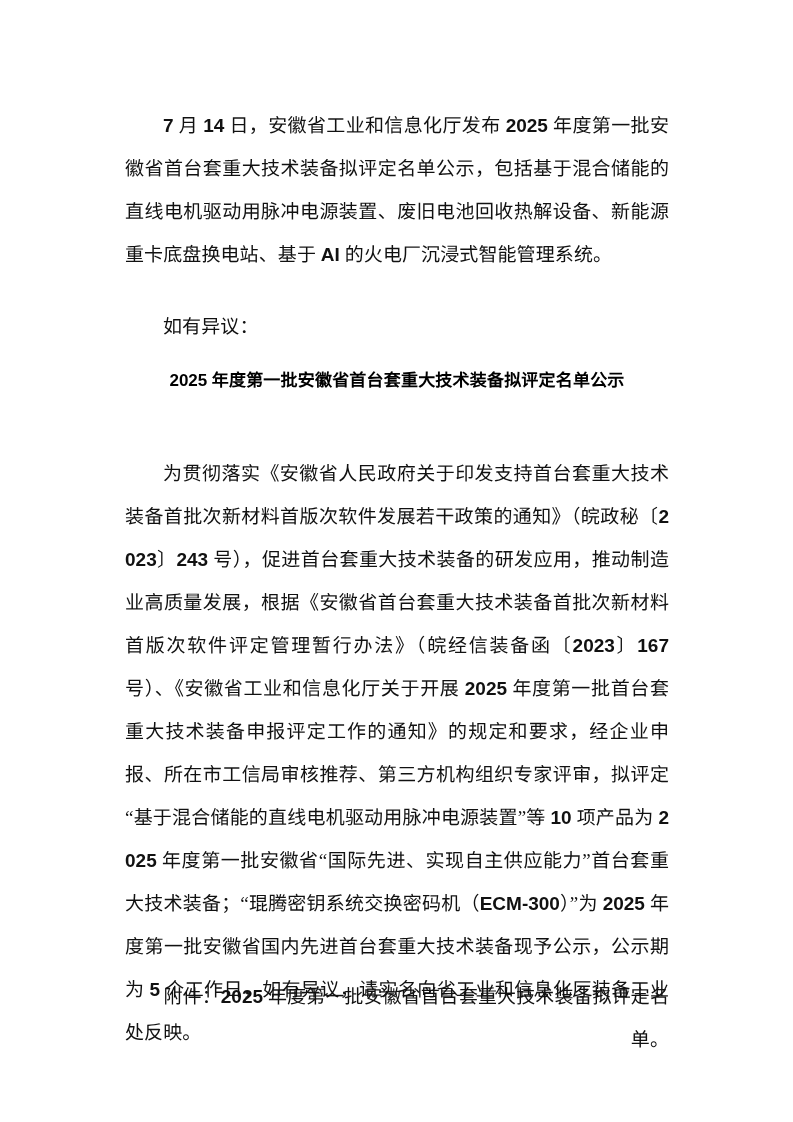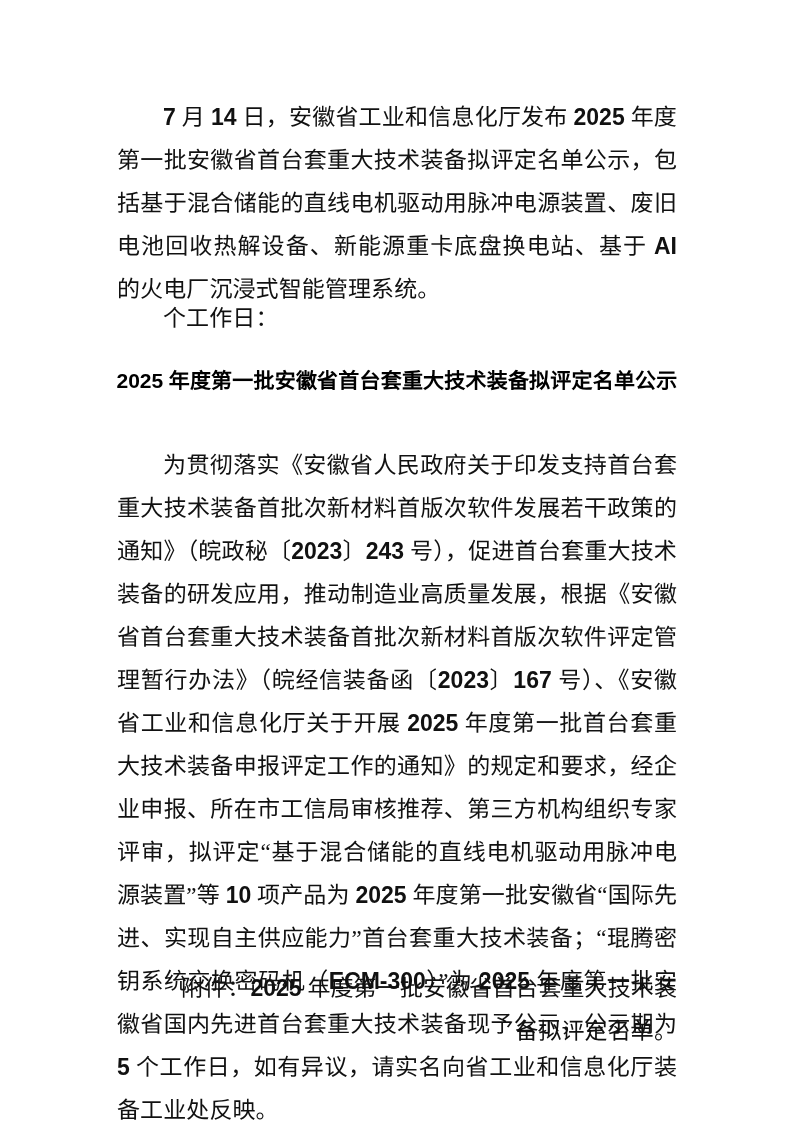--- a/index.html
+++ b/index.html
@@ -27,26 +27,26 @@
 
   .content {
     position: absolute;
     left: 113px;
     top: 0;
     width: 568px;
   }
 
   
   .para {
-    font-size: 23px;
+    font-size: 19px;
     line-height: 43px;
     text-align: justify;
     text-justify: inter-ideograph;
     text-indent: 2em;
-    margin: 4px;
+    margin: 12px;
     color: #111111;
     letter-spacing: 0.1px;
     word-break: break-all;
   }
 
   
   .lead-block {
     position: absolute;
     top: 92px;
     left: 0;
@@ -67,21 +67,21 @@
   
   .doc-title-block {
     position: absolute;
     top: 365px;
     left: -52px;
     width: 672px;
   }
   .doc-title {
     margin: 0;
     text-align: center;
-    font-size: 21px;
+    font-size: 17px;
     line-height: 32px;
     font-weight: bold;
     letter-spacing: 0.2px;
     color: #000000;
   }
 
   
   .body-block {
     position: absolute;
     top: 440px;
@@ -114,21 +114,21 @@
 <body>
 
 <div class="page">
   <div class="content">
 
     <div class="lead-block">
       <p class="para"><span class="lat">7</span> 月 <span class="lat">14</span> 日，安徽省工业和信息化厅发布 <span class="lat">2025</span> 年度第一批安徽省首台套重大技术装备拟评定名单公示，包括基于混合储能的直线电机驱动用脉冲电源装置、废旧电池回收热解设备、新能源重卡底盘换电站、基于 <span class="lat">AI</span> 的火电厂沉浸式智能管理系统。</p>
     </div>
 
     <div class="origin-block">
-      <p class="para">个工作日：</p>
+      <p class="para">如有异议：</p>
     </div>
 
     <div class="doc-title-block">
       <h1 class="doc-title"><span class="lat">2025</span> 年度第一批安徽省首台套重大技术装备拟评定名单公示</h1>
     </div>
 
     <div class="body-block">
       <p class="para">为贯彻落实《安徽省人民政府关于印发支持首台套重大技术装备首批次新材料首版次软件发展若干政策的通知》（皖政秘〔<span class="lat">2023</span>〕<span class="lat">243</span> 号），促进首台套重大技术装备的研发应用，推动制造业高质量发展，根据《安徽省首台套重大技术装备首批次新材料首版次软件评定管理暂行办法》（皖经信装备函〔<span class="lat">2023</span>〕<span class="lat">167</span> 号）、《安徽省工业和信息化厅关于开展 <span class="lat">2025</span> 年度第一批首台套重大技术装备申报评定工作的通知》的规定和要求，经企业申报、所在市工信局审核推荐、第三方机构组织专家评审，拟评定“基于混合储能的直线电机驱动用脉冲电源装置”等 <span class="lat">10</span> 项产品为 <span class="lat">2025</span> 年度第一批安徽省“国际先进、实现自主供应能力”首台套重大技术装备；“琨腾密钥系统交换密码机（<span class="lat">ECM-300</span>）”为 <span class="lat">2025</span> 年度第一批安徽省国内先进首台套重大技术装备现予公示，公示期为 <span class="lat">5</span> 个工作日，如有异议，请实名向省工业和信息化厅装备工业处反映。</p>
     </div>
 

